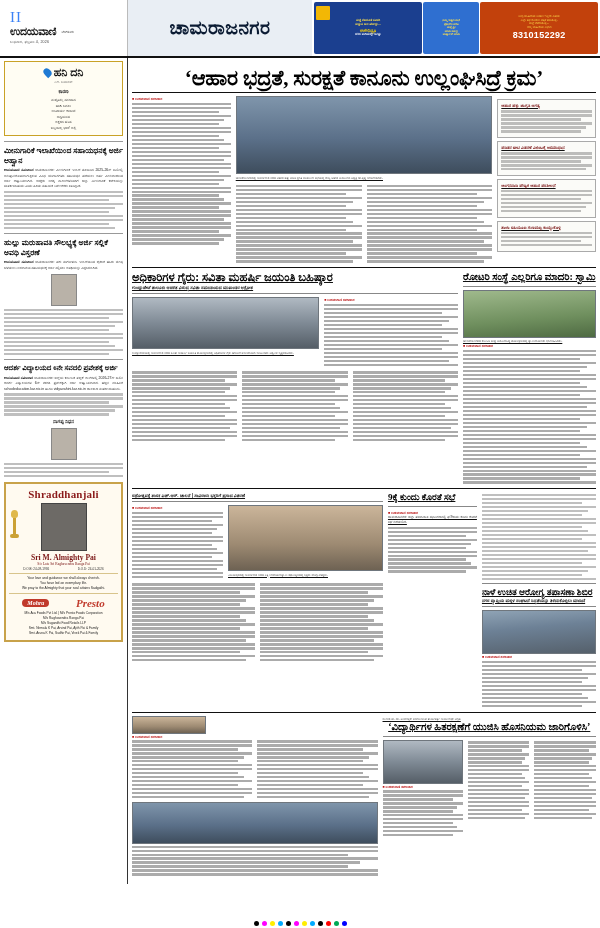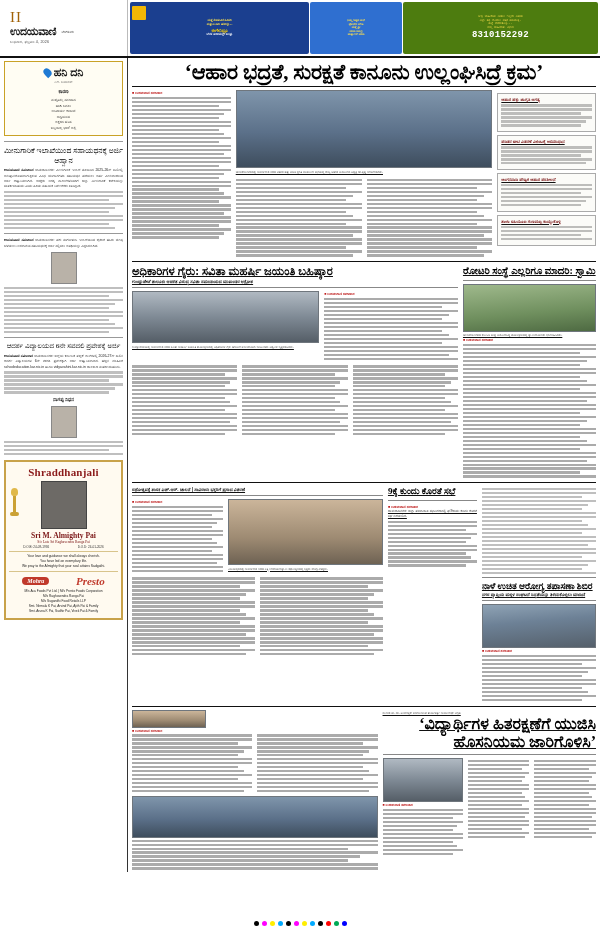--- a/index.html
+++ b/index.html
@@ -9,57 +9,57 @@
     font-family:"Liberation Sans", sans-serif;
     font-size:4px; color:#111;
     overflow:hidden;
     position:relative;
   }
   .page { width:600px; height:928px; position:relative; background:#fff; }
 
   
   .masthead { display:flex; align-items:stretch; height:58px; border-bottom:2px solid #111; }
   .mh-logo { width:128px; padding:10px 6px 4px 10px; border-right:1px solid #bbb; }
-  .mh-roman { font-family:"Liberation Serif", serif; font-size:15px; letter-spacing:1px; line-height:1; color:#a16207; }
+  .mh-roman { font-family:"Liberation Serif", serif; font-size:15px; letter-spacing:1px; line-height:1; color:#3b82f6; }
   .mh-name { font-family:"Liberation Serif", serif; font-weight:bold; font-size:11px; color:#111; letter-spacing:-0.3px; margin-top:1px;}
   .mh-sub { font-size:3.6px; color:#444; margin-top:2px; letter-spacing:0.2px;}
   .mh-tag { display:inline-block; font-size:3.4px; color:#333; margin-left:4px; vertical-align:2px;}
   .mh-edition {
     width:184px; display:flex; align-items:center; justify-content:center;
     background:#e9eef4;
     font-family:"Liberation Serif", serif; font-weight:bold; font-size:19px;
     color:#0b1b33; letter-spacing:0.4px;
   }
   .mh-ads { flex:1; display:flex; gap:1px; padding:2px 2px; background:#fff; }
   .ad-box { flex:1; border-radius:2px; display:flex; flex-direction:column; align-items:center; justify-content:center; text-align:center; padding:2px; line-height:1.15; }
   .ad-a { background:#1b3f8f; color:#ffe14d; font-size:3.2px; font-weight:bold; flex:2.2; position:relative; }
   .ad-a .ad-hi { color:#ffd400; font-size:4.6px; display:block; margin-top:1px; }
   .ad-a .ad-lo { color:#fff; font-size:3.2px; display:block; }
   .ad-icon-books { position:absolute; left:2px; top:4px; width:14px; height:14px; background:#f2b705; border-radius:1px; }
   .ad-b { background:#2f6fd0; color:#ffe14d; font-size:3px; font-weight:bold; flex:1.1; }
-  .ad-c { background:#4d7c0f; color:#fff; font-size:3px; flex:2.4;font-family:Liberation Mono, monospace; }
+  .ad-c { background:#c2410c; color:#fff; font-size:3px; flex:2.4; }
   .ad-c .phone { color:#fff; font-size:9px; font-weight:bold; letter-spacing:0.3px; display:block; margin-top:1px;}
   .ad-c .small { color:#ffe14d; font-size:3px; display:block; }
 
   
   .body-wrap { display:flex; width:600px; }
   .col-left { width:128px; border-right:1px solid #333; padding:3px 4px; }
-  .col-main { flex:1; padding:1px 4px; }
+  .col-main { flex:1; padding:7px 4px; }
 
   
   .hanidani {
     border:1px solid #c9a227; background:#fffdf3; padding:4px 3px; text-align:center; margin-bottom:5px;
   }
   .hd-title { font-family:"Liberation Serif", serif; font-weight:bold; font-size:11px; color:#111; }
   .hd-drop { display:inline-block; width:7px; height:9px; background:#1f7ad4; border-radius:50% 50% 50% 0; transform:rotate(-45deg); margin-right:3px; vertical-align:-1px;}
   .hd-by { font-size:3.2px; color:#555; margin:1px 0 4px; }
   .hd-sub { font-weight:bold; font-size:5px; margin-bottom:3px; }
   .hd-line { font-size:3.6px; line-height:1.55; color:#222; }
 
-  .l-head { font-family:"Liberation Serif", serif; font-weight:normal; font-size:7.6px; line-height:1.25; text-align:center; margin:4px 0 3px; color:#000; }
+  .l-head { font-family:"Liberation Serif", serif; font-weight:bold; font-size:7.6px; line-height:1.25; margin:4px 0 3px; color:#000; }
   .l-head.sm { font-size:7px; }
   .byline { font-weight:bold; font-size:3.6px; color:#000; }
   .ptext { font-size:3.5px; line-height:1.5; text-align:justify; color:#222; }
   .hr { border-top:1px solid #999; margin:4px 0; }
   .fake-lines div { height:2.4px; background:#666; margin:1.6px 0; opacity:.55; }
   .fake-lines div:nth-child(3n) { width:88%; }
   .fake-lines div:nth-child(5n) { width:93%; }
   .fake-lines.light div { opacity:.42; }
 
   .mini-portrait { width:26px; height:32px; background:#b9b2a8; border:1px solid #888; margin:3px auto; }
@@ -127,20 +127,21 @@
   <div class="masthead">
     <div class="mh-logo">
       <div class="mh-roman">II</div>
       <div>
         <span class="mh-name">ಉದಯವಾಣಿ</span>
         <span class="mh-tag">ಬೆಂಗಳೂರು</span>
       </div>
       <div class="mh-sub">ಬುಧವಾರ, ಫೆಬ್ರವರಿ 4, 2026</div>
     </div>
 
+    <div class="mh-edition">ಚಾಮರಾಜನಗರ</div>
 
     <div class="mh-ads">
       <div class="ad-box ad-a">
         <span class="ad-icon-books"></span>
         <span>ಮತ್ತೆ ಕೊಡುವಿಕೆ ಸವಿಸರಿ</span>
         <span>ಸುತ್ತುವ ಕಾಲ ಹೋದ್ಲು...</span>
         <span class="ad-hi">ಈಗೇನಿದ್ರೂ</span>
         <span class="ad-lo">ಬೆರಳ ತುದಿಯಲ್ಲೇ ಜಗತ್ತು</span>
       </div>
       <div class="ad-box ad-b">
@@ -194,20 +195,21 @@
             <div></div>
             <div></div>
             <div></div>
             <div></div>
         </div>
       </div>
 
       <div class="hr"></div>
 
       <div>
+        <div class="l-head">ಹುಲ್ಲು ಮರುಹಾವತಿ ಸೌಲಭ್ಯಕ್ಕೆ ಅರ್ಜಿ ಸಲ್ಲಿಕೆ ಅವಧಿ ವಿಸ್ತರಣೆ</div>
         <div class="ptext"><span class="byline">ಉದಯವಾಣಿ ಸಮಾಚಾರ</span>
           <span>ಚಾಮರಾಜನಗರ: ಪಶು ಸಂಗೋಪನಾ ಇಲಾಖೆಯಿಂದ ರೈತರಿಗೆ ಹಸಿರು ಮೇವು ಬೆಳೆಯಲು ನೀಡಲಾಗುವ ಸಹಾಯಧನಕ್ಕೆ ಅರ್ಜಿ ಸಲ್ಲಿಸಲು ಅವಧಿಯನ್ನು ವಿಸ್ತರಿಸಲಾಗಿದೆ.</span></div>
         <div class="mini-portrait"></div>
         <div class="fake-lines light">
           <div></div>
             <div></div>
             <div></div>
             <div></div>
             <div></div>
             <div></div>
@@ -788,21 +790,21 @@
               <div></div>
               <div></div>
               <div></div>
               <div></div>
               <div></div>
             </div>
         </div>
 
         <div class="c">
           <div class="cap center">ಜಿ.ನಗರ ತಾ. ಡಾ. ಅಂಬೇಡ್ಕರ್ ಸಮಾಜಮುಖಿ ಕಾರ್ಯಕರ್ತ್ರ ಮಂಜುನಾಥ್ ಆಗ್ರಹ</div>
-          <div class="sechead" style="font-size:16px;text-align:right">‘ವಿದ್ಯಾರ್ಥಿಗಳ ಹಿತರಕ್ಷಣೆಗೆ ಯುಜಿಸಿ ಹೊಸನಿಯಮ ಜಾರಿಗೊಳಿಸಿ’</div>
+          <div class="sechead" style="font-size:10px;text-align:center">‘ವಿದ್ಯಾರ್ಥಿಗಳ ಹಿತರಕ್ಷಣೆಗೆ ಯುಜಿಸಿ ಹೊಸನಿಯಮ ಜಾರಿಗೊಳಿಸಿ’</div>
           <div class="rule-thin"></div>
           <div class="cols">
             <div class="c" style="flex:1.3">
               <div class="photo pic-crowd" style="height:44px"></div>
               <span class="kicker">ಉದಯವಾಣಿ ಸಮಾಚಾರ</span>
               <div class="fake-lines">
                   <div></div>
                   <div></div>
                   <div></div>
                   <div></div>

